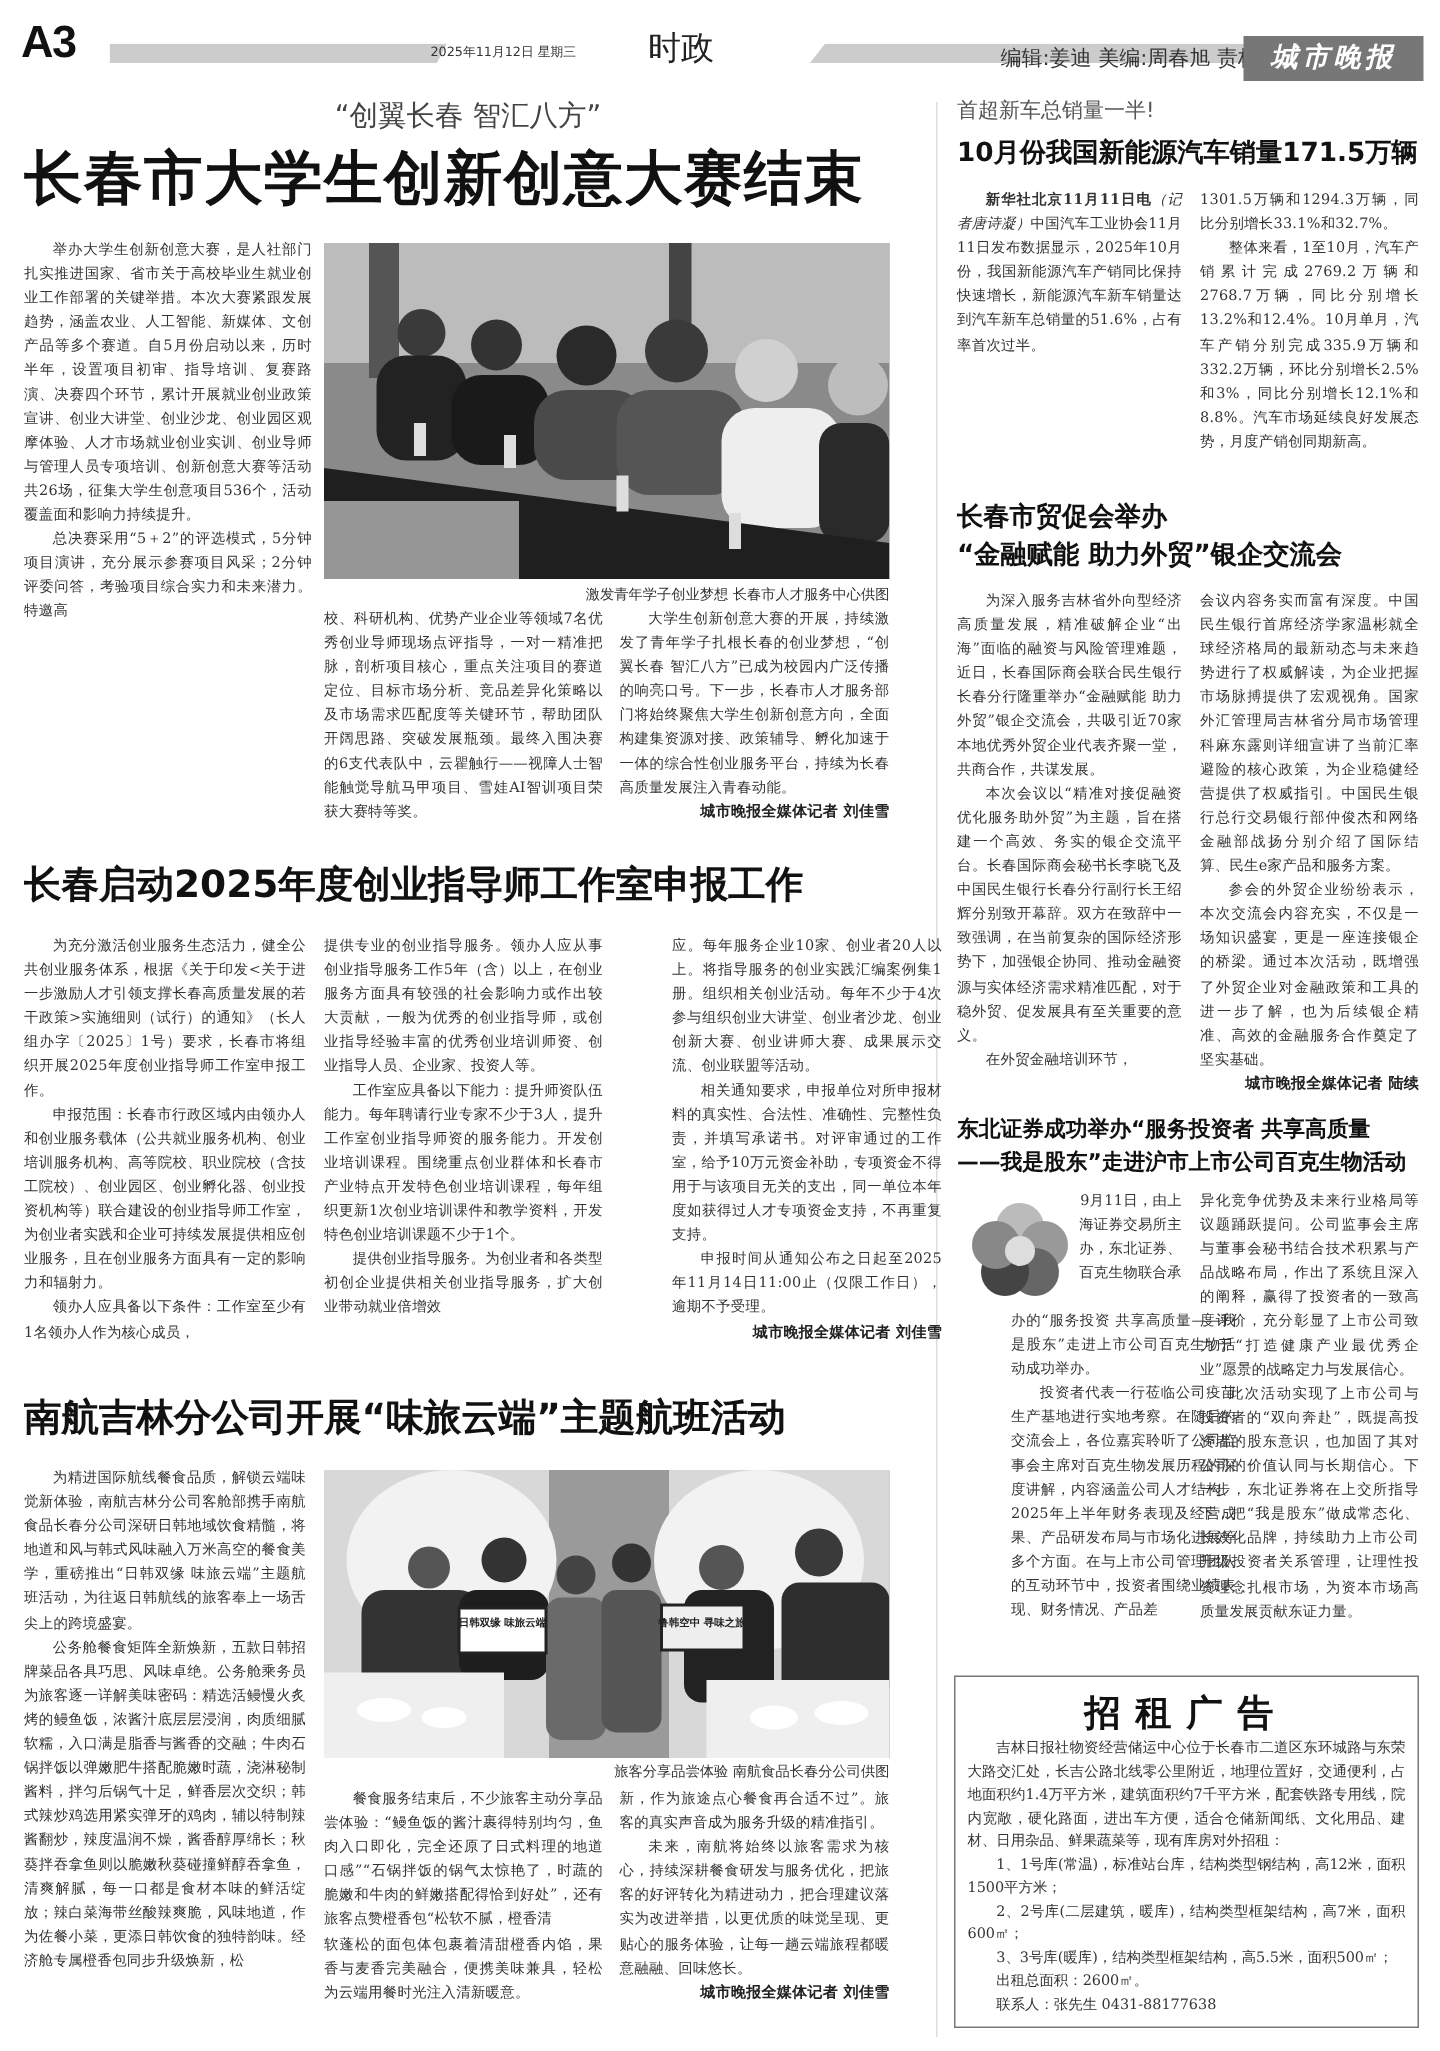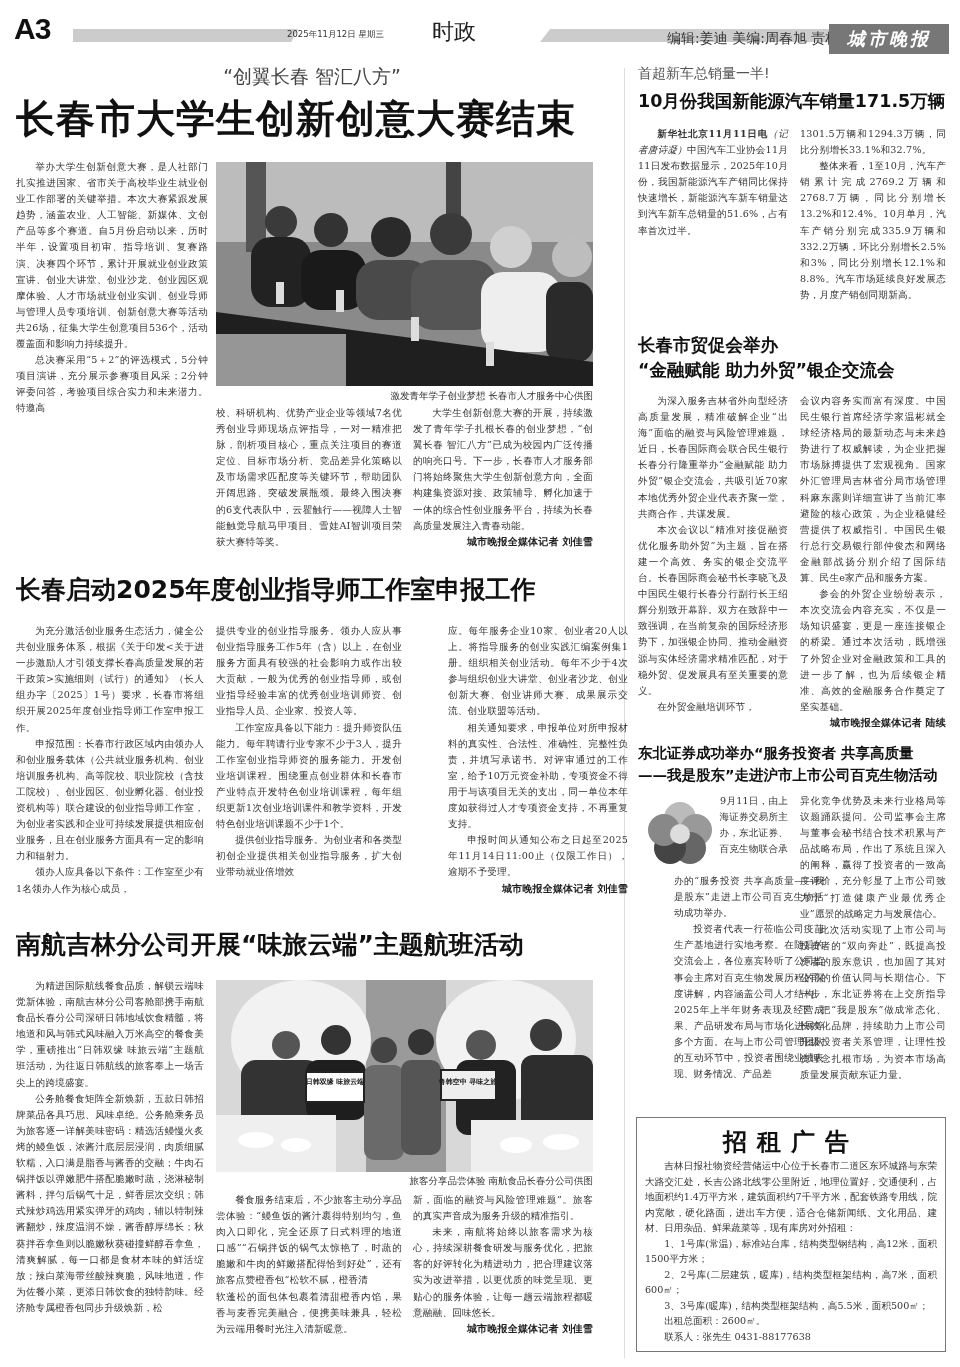--- a/index.html
+++ b/index.html
@@ -132,21 +132,21 @@
     <ellipse cx="300" cy="165" rx="16" ry="8" fill="#fff"></ellipse>
       <ellipse cx="345" cy="162" rx="18" ry="8" fill="#fff"></ellipse>
   </svg>
 </div>
 <div class="abs caption" style="left:216px;top:1175px;width:377px;">旅客分享品尝体验  南航食品长春分公司供图</div>
 <div class="abs body-text" style="left:216px;top:1192px;width:186px;">
   <p>餐食服务结束后，不少旅客主动分享品尝体验：“鳗鱼饭的酱汁裹得特别均匀，鱼肉入口即化，完全还原了日式料理的地道口感”“石锅拌饭的锅气太惊艳了，时蔬的脆嫩和牛肉的鲜嫩搭配得恰到好处”，还有旅客点赞橙香包“松软不腻，橙香清</p>
   <p style="text-indent:0">软蓬松的面包体包裹着清甜橙香内馅，果香与麦香完美融合，便携美味兼具，轻松为云端用餐时光注入清新暖意。</p>
 </div>
 <div class="abs body-text" style="left:413px;top:1192px;width:180px;">
-  <p style="text-indent:0">新，面临的融资与风险管理难题”。旅客的真实声音成为服务升级的精准指引。</p>
+  <p style="text-indent:0">新，作为旅途点心餐食再合适不过”。旅客的真实声音成为服务升级的精准指引。</p>
   <p>未来，南航将始终以旅客需求为核心，持续深耕餐食研发与服务优化，把旅客的好评转化为精进动力，把合理建议落实为改进举措，以更优质的味觉呈现、更贴心的服务体验，让每一趟云端旅程都暖意融融、回味悠长。</p>
   <div class="byline">城市晚报全媒体记者 刘佳雪</div>
 </div>
 
 <div class="abs" style="left:638px;top:65px;font-size:14px;color:#555;">首超新车总销量一半!</div>
 <div class="abs headline" style="left:638px;top:89px;font-size:17.5px;">10月份我国新能源汽车销量171.5万辆</div>
 <div class="abs body-text" style="left:638px;top:126px;width:150px;">
   <p><b>新华社北京11月11日电</b><i>（记者唐诗凝）</i><span>中国汽车工业协会11月11日发布数据显示，2025年10月份，我国新能源汽车产销同比保持快速增长，新能源汽车新车销量达到汽车新车总销量的51.6%，占有率首次过半。</span></p>
 </div>
 <div class="abs body-text" style="left:800px;top:126px;width:146px;">

